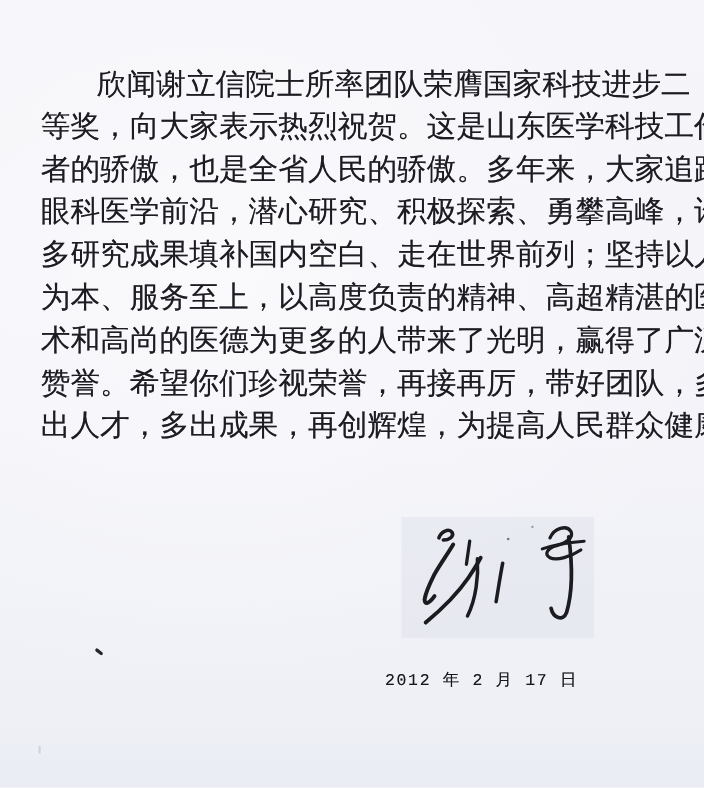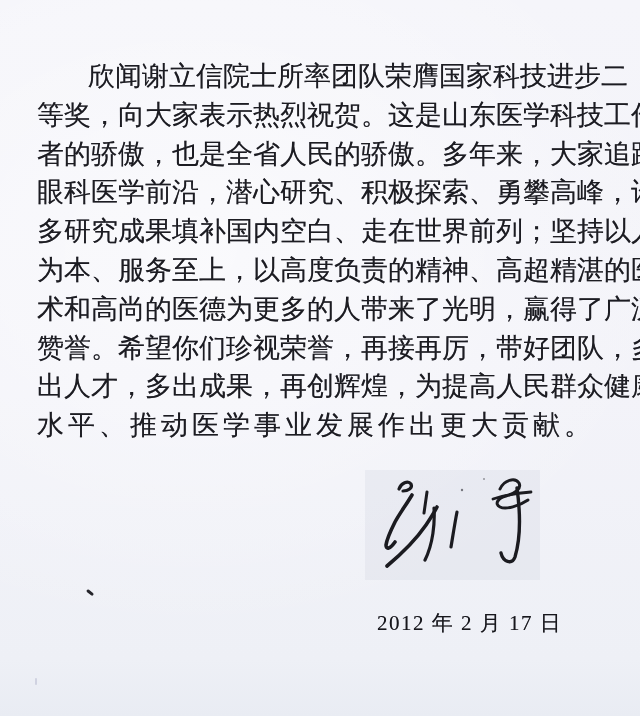--- a/index.html
+++ b/index.html
@@ -24,23 +24,24 @@
   .cj span{display:inline-block;}
   .indent{padding-left:51px;}
   .last{letter-spacing:4px;}
   .sig-area{position:absolute;left:353px;top:452px;width:204px;height:132px;}
   .sig-area svg{display:block;width:204px;height:132px;}
   .sr-only{
     position:absolute;width:1px;height:1px;overflow:hidden;
     clip:rect(0 0 0 0);white-space:nowrap;
   }
   .date{
-    position:absolute;left:377px;top:609px;
-    font-size:21px;letter-spacing:1.5px;color:#17171c;
+    position:absolute;left:350px;top:609px;
+    font-size:15px;letter-spacing:1.5px;color:#17171c;
     text-shadow:0 0 0.5px rgba(20,20,30,0.5);
+    font-family:Liberation Mono, monospace;
   }
   .ink-tick{
     position:absolute;left:86px;top:591px;width:8px;height:3.2px;
     background:#26262c;border-radius:2px;transform:rotate(38deg);
   }
   .ink-speck{
     position:absolute;left:35px;top:678px;width:2px;height:7px;
     background:#b9bcd0;opacity:0.55;border-radius:1px;
   }
 </style>
@@ -265,21 +266,20 @@
         <span>为</span>
         <span>提</span>
         <span>高</span>
         <span>人</span>
         <span>民</span>
         <span>群</span>
         <span>众</span>
         <span>健</span>
         <span>康</span>
       </div>
-    <div class="line last">水平、推动医学事业发展作出更大贡献。</div>
   </div>
 
   <div class="sig-area">
     <span class="sr-only">刘健</span>
     <svg viewBox="0 0 204 132" xmlns="http://www.w3.org/2000/svg" aria-hidden="true">
 
       <rect x="12" y="18" width="175" height="110" fill="rgba(120,124,150,0.07)"></rect>
       <g fill="none" stroke="#1b1b20" stroke-linecap="round" stroke-linejoin="round">
 
         <path stroke-width="3.2" d="M46,37 C48,31 55,28 58,32 C60,36 55,39 50,39"></path>

